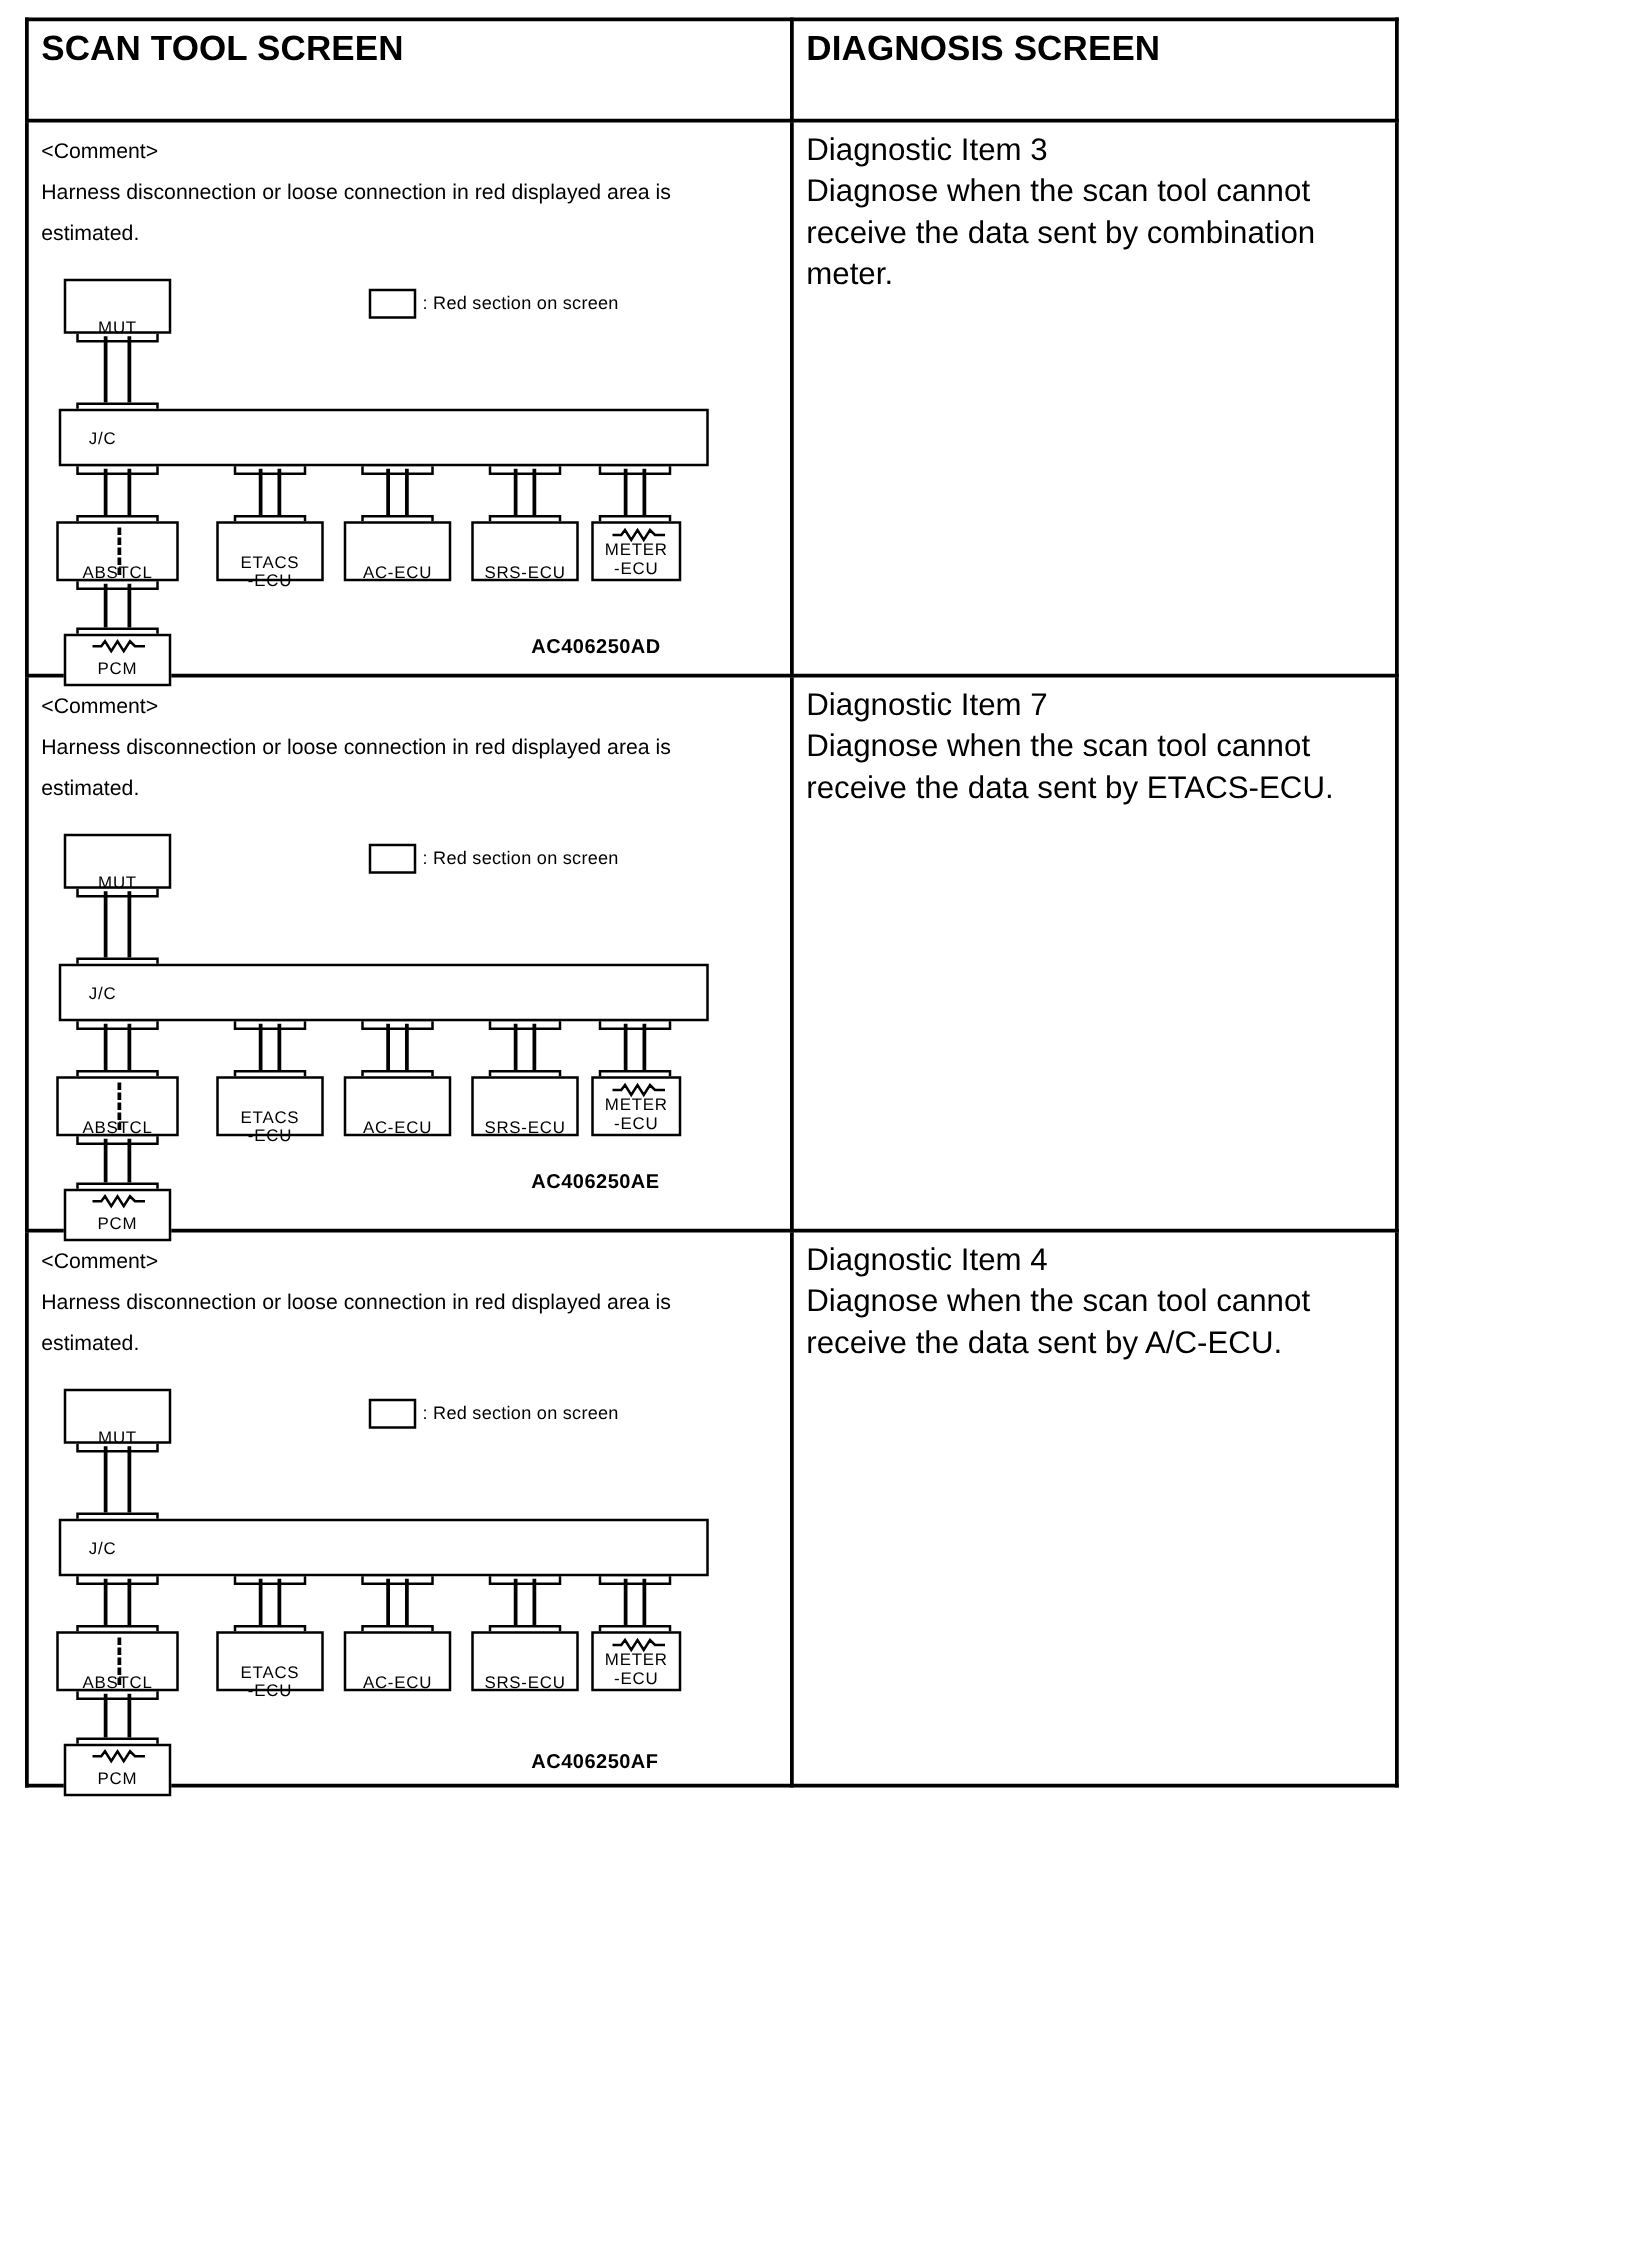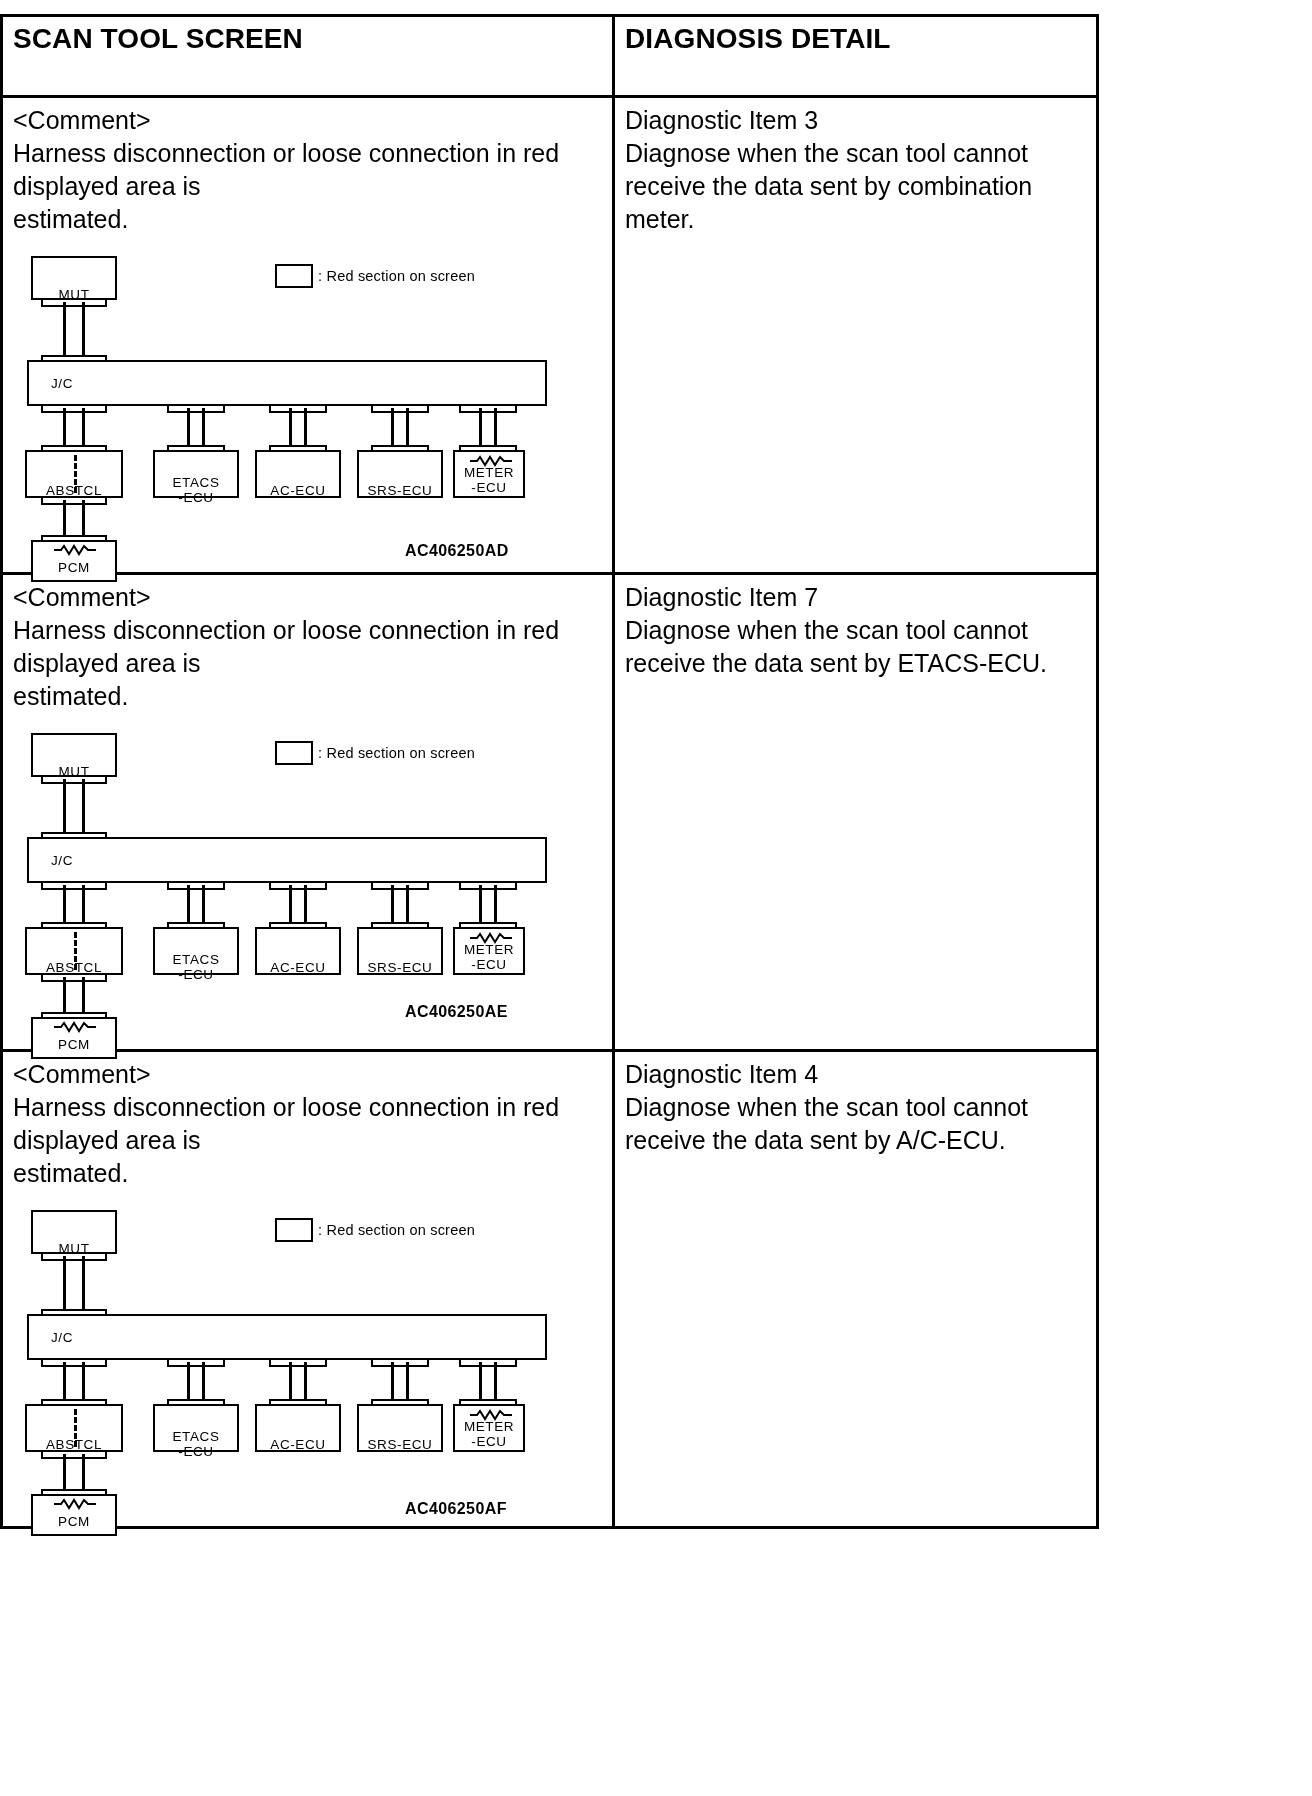--- a/index.html
+++ b/index.html
@@ -6,21 +6,21 @@
   body{
     width:1312px;height:1796px;
     font-family:"Liberation Sans", sans-serif;
     color:#000;
     -webkit-font-smoothing:none;
   }
   .page{
     position:relative;
     width:1312px;height:1381px;
     box-sizing:border-box;
-    padding:14px 16px 16px 0;
+    padding:14px 16px 16px 20px;
   }
   table.doc{
     border-collapse:collapse;
     width:1096px;
     table-layout:fixed;
     border:3px solid #000;
   }
   table.doc col.c1{width:612px;}
   table.doc col.c2{width:484px;}
 
@@ -34,21 +34,21 @@
     text-align:left;
     font-size:28px;
     font-weight:bold;
     letter-spacing:.1px;
     padding:6px 0 0 10px;
     vertical-align:top;
   }
   td.cell{padding:6px 0 0 10px;}
 
   .cmt{
-    font-size:25px;
+    font-size:17px;
     line-height:33px;
     letter-spacing:0px;
     white-space:pre-line;
   }
 
   .detail{
     font-size:25px;
     line-height:33px;
     white-space:pre-line;
     padding-right:8px;
@@ -138,21 +138,21 @@
 
 <div class="page">
   <table class="doc">
     <colgroup>
         <col class="c1">
         <col class="c2">
       </colgroup>
     <thead>
       <tr>
         <th class="hd">SCAN TOOL SCREEN</th>
-        <th class="hd">DIAGNOSIS DETAIL</th>
+        <th class="hd">DIAGNOSIS SCREEN</th>
       </tr>
     </thead>
     <tbody id="rows-body">
   <tr>
     <td class="cell">
       <div class="cmt">&lt;Comment&gt;</div>
       <div class="cmt">Harness disconnection or loose connection in red displayed area is
 estimated.</div>
 
       <div class="diagram">

